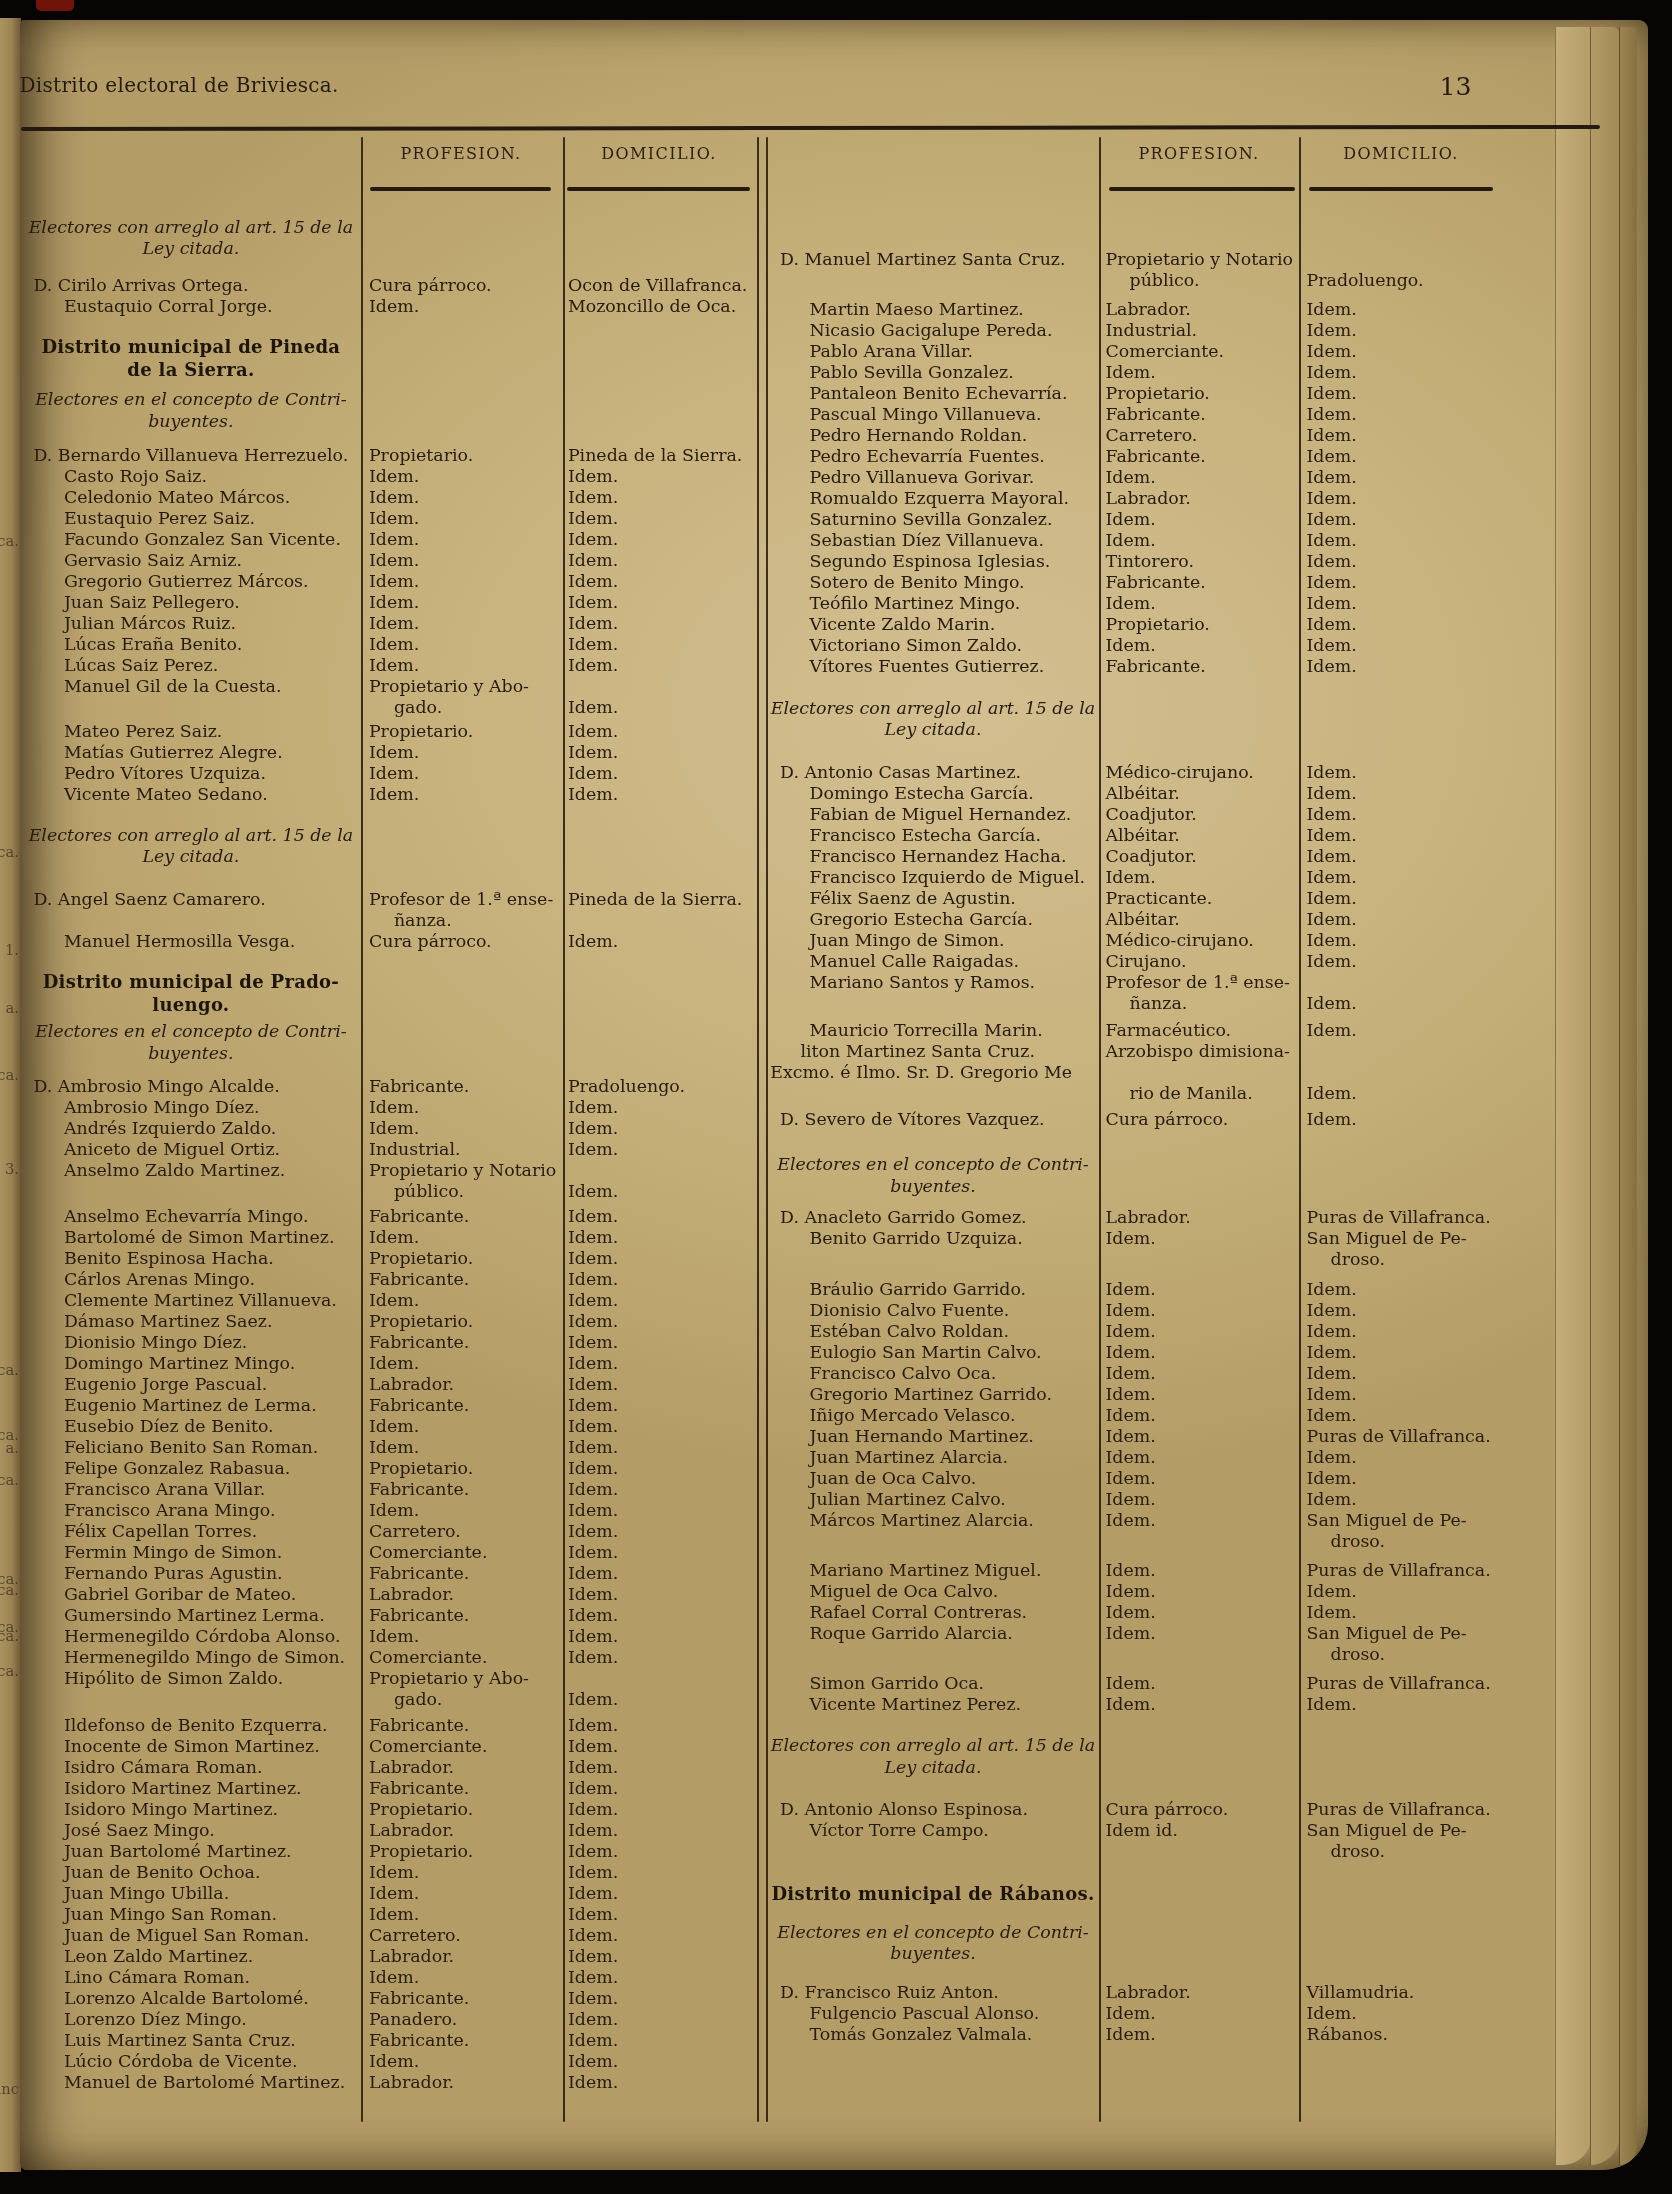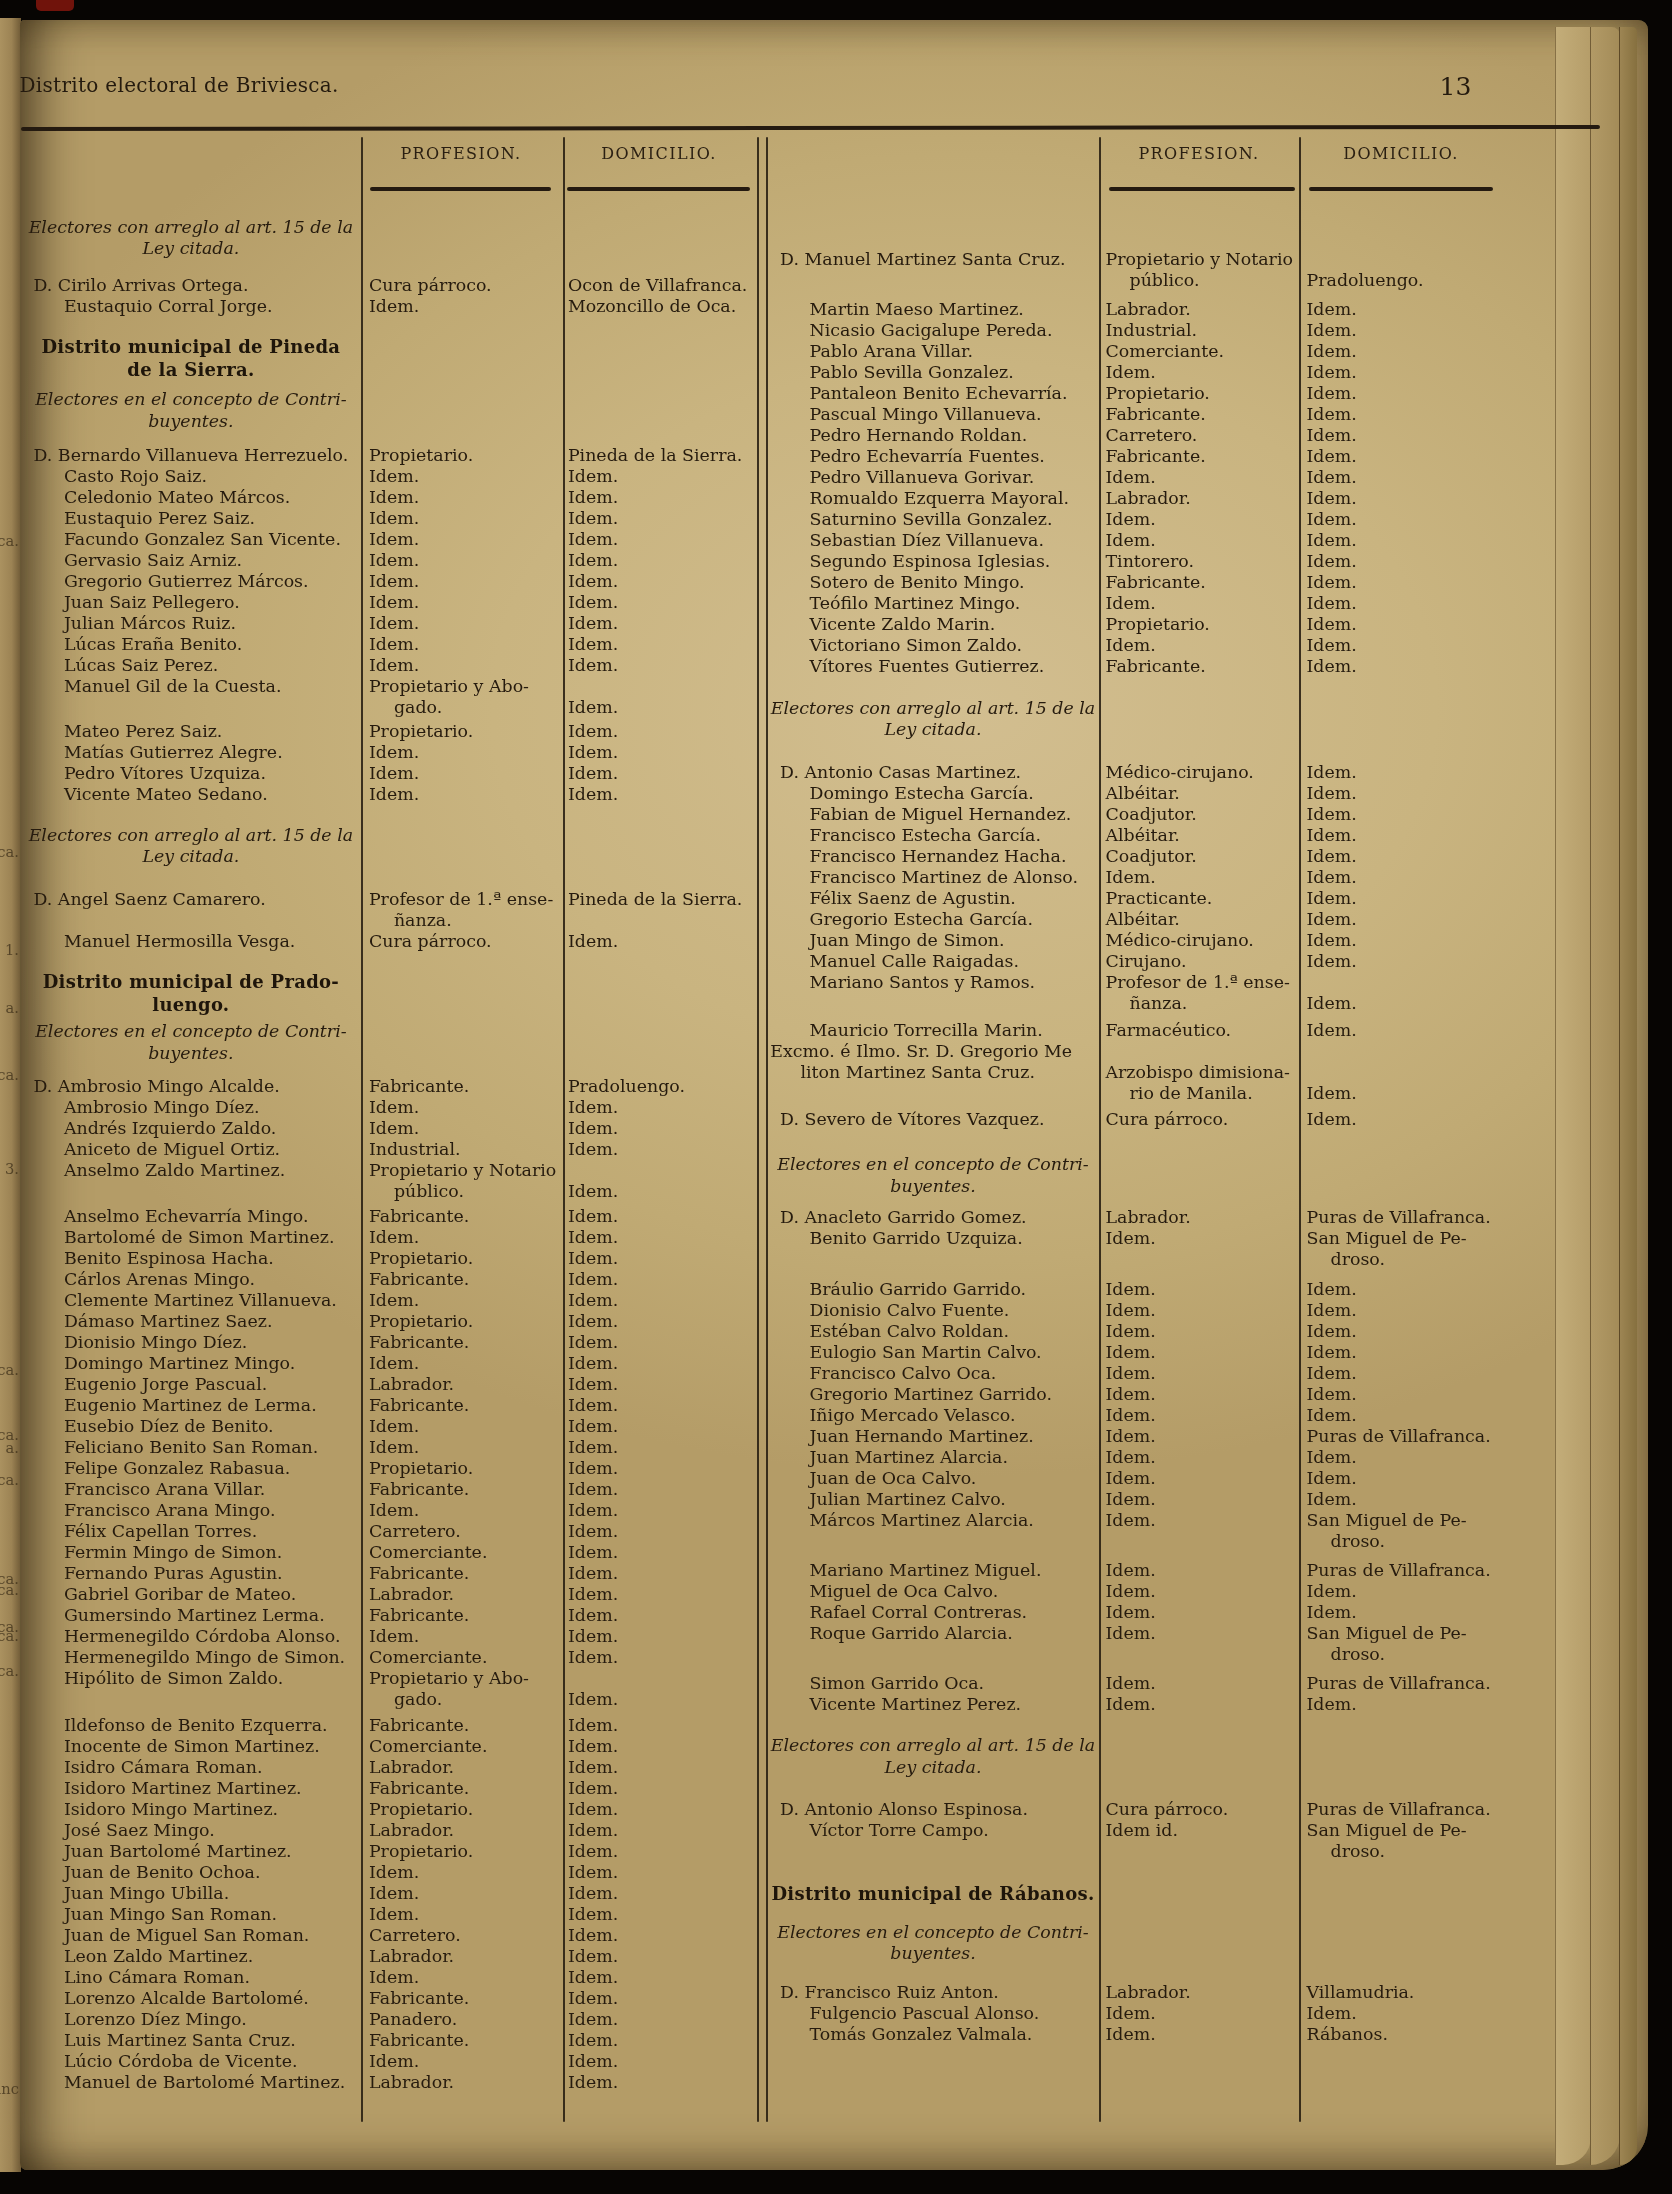--- a/index.html
+++ b/index.html
@@ -644,21 +644,21 @@
         <span class="nm">Francisco Estecha García.</span>
         <span class="pf">Albéitar.</span>
         <span class="dm">Idem.</span>
       </div>
       <div class="row">
         <span class="nm">Francisco Hernandez Hacha.</span>
         <span class="pf">Coadjutor.</span>
         <span class="dm">Idem.</span>
       </div>
       <div class="row">
-        <span class="nm">Francisco Martinez de Alonso.</span>
+        <span class="nm">Francisco Izquierdo de Miguel.</span>
         <span class="pf">Idem.</span>
         <span class="dm">Idem.</span>
       </div>
       <div class="row">
         <span class="nm">Félix Saenz de Agustin.</span>
         <span class="pf">Practicante.</span>
         <span class="dm">Idem.</span>
       </div>
       <div class="row">
         <span class="nm">Gregorio Estecha García.</span>
@@ -683,25 +683,25 @@
         <span class="pf ind">ñanza.</span>
         <span class="dm">Idem.</span>
       </div>
       <div class="spacer" style="height: 5.6px;"></div>
       <div class="row">
         <span class="nm">Mauricio Torrecilla Marin.</span>
         <span class="pf">Farmacéutico.</span>
         <span class="dm">Idem.</span>
       </div>
       <div class="row">
-        <span class="nm flush2">Excmo. é Ilmo. Sr. D. Gregorio Me</span>
-      </div>
-      <div class="row">
         <span class="nm l2">liton Martinez Santa Cruz.</span>
         <span class="pf">Arzobispo dimisiona-</span>
+      </div>
+      <div class="row">
+        <span class="nm flush2">Excmo. é Ilmo. Sr. D. Gregorio Me</span>
       </div>
       <div class="row">
         <span class="pf ind">rio de Manila.</span>
         <span class="dm">Idem.</span>
       </div>
       <div class="spacer" style="height: 5.6px;"></div>
       <div class="row">
         <span class="nm flush">D. Severo de Vítores Vazquez.</span>
         <span class="pf">Cura párroco.</span>
         <span class="dm">Idem.</span>

